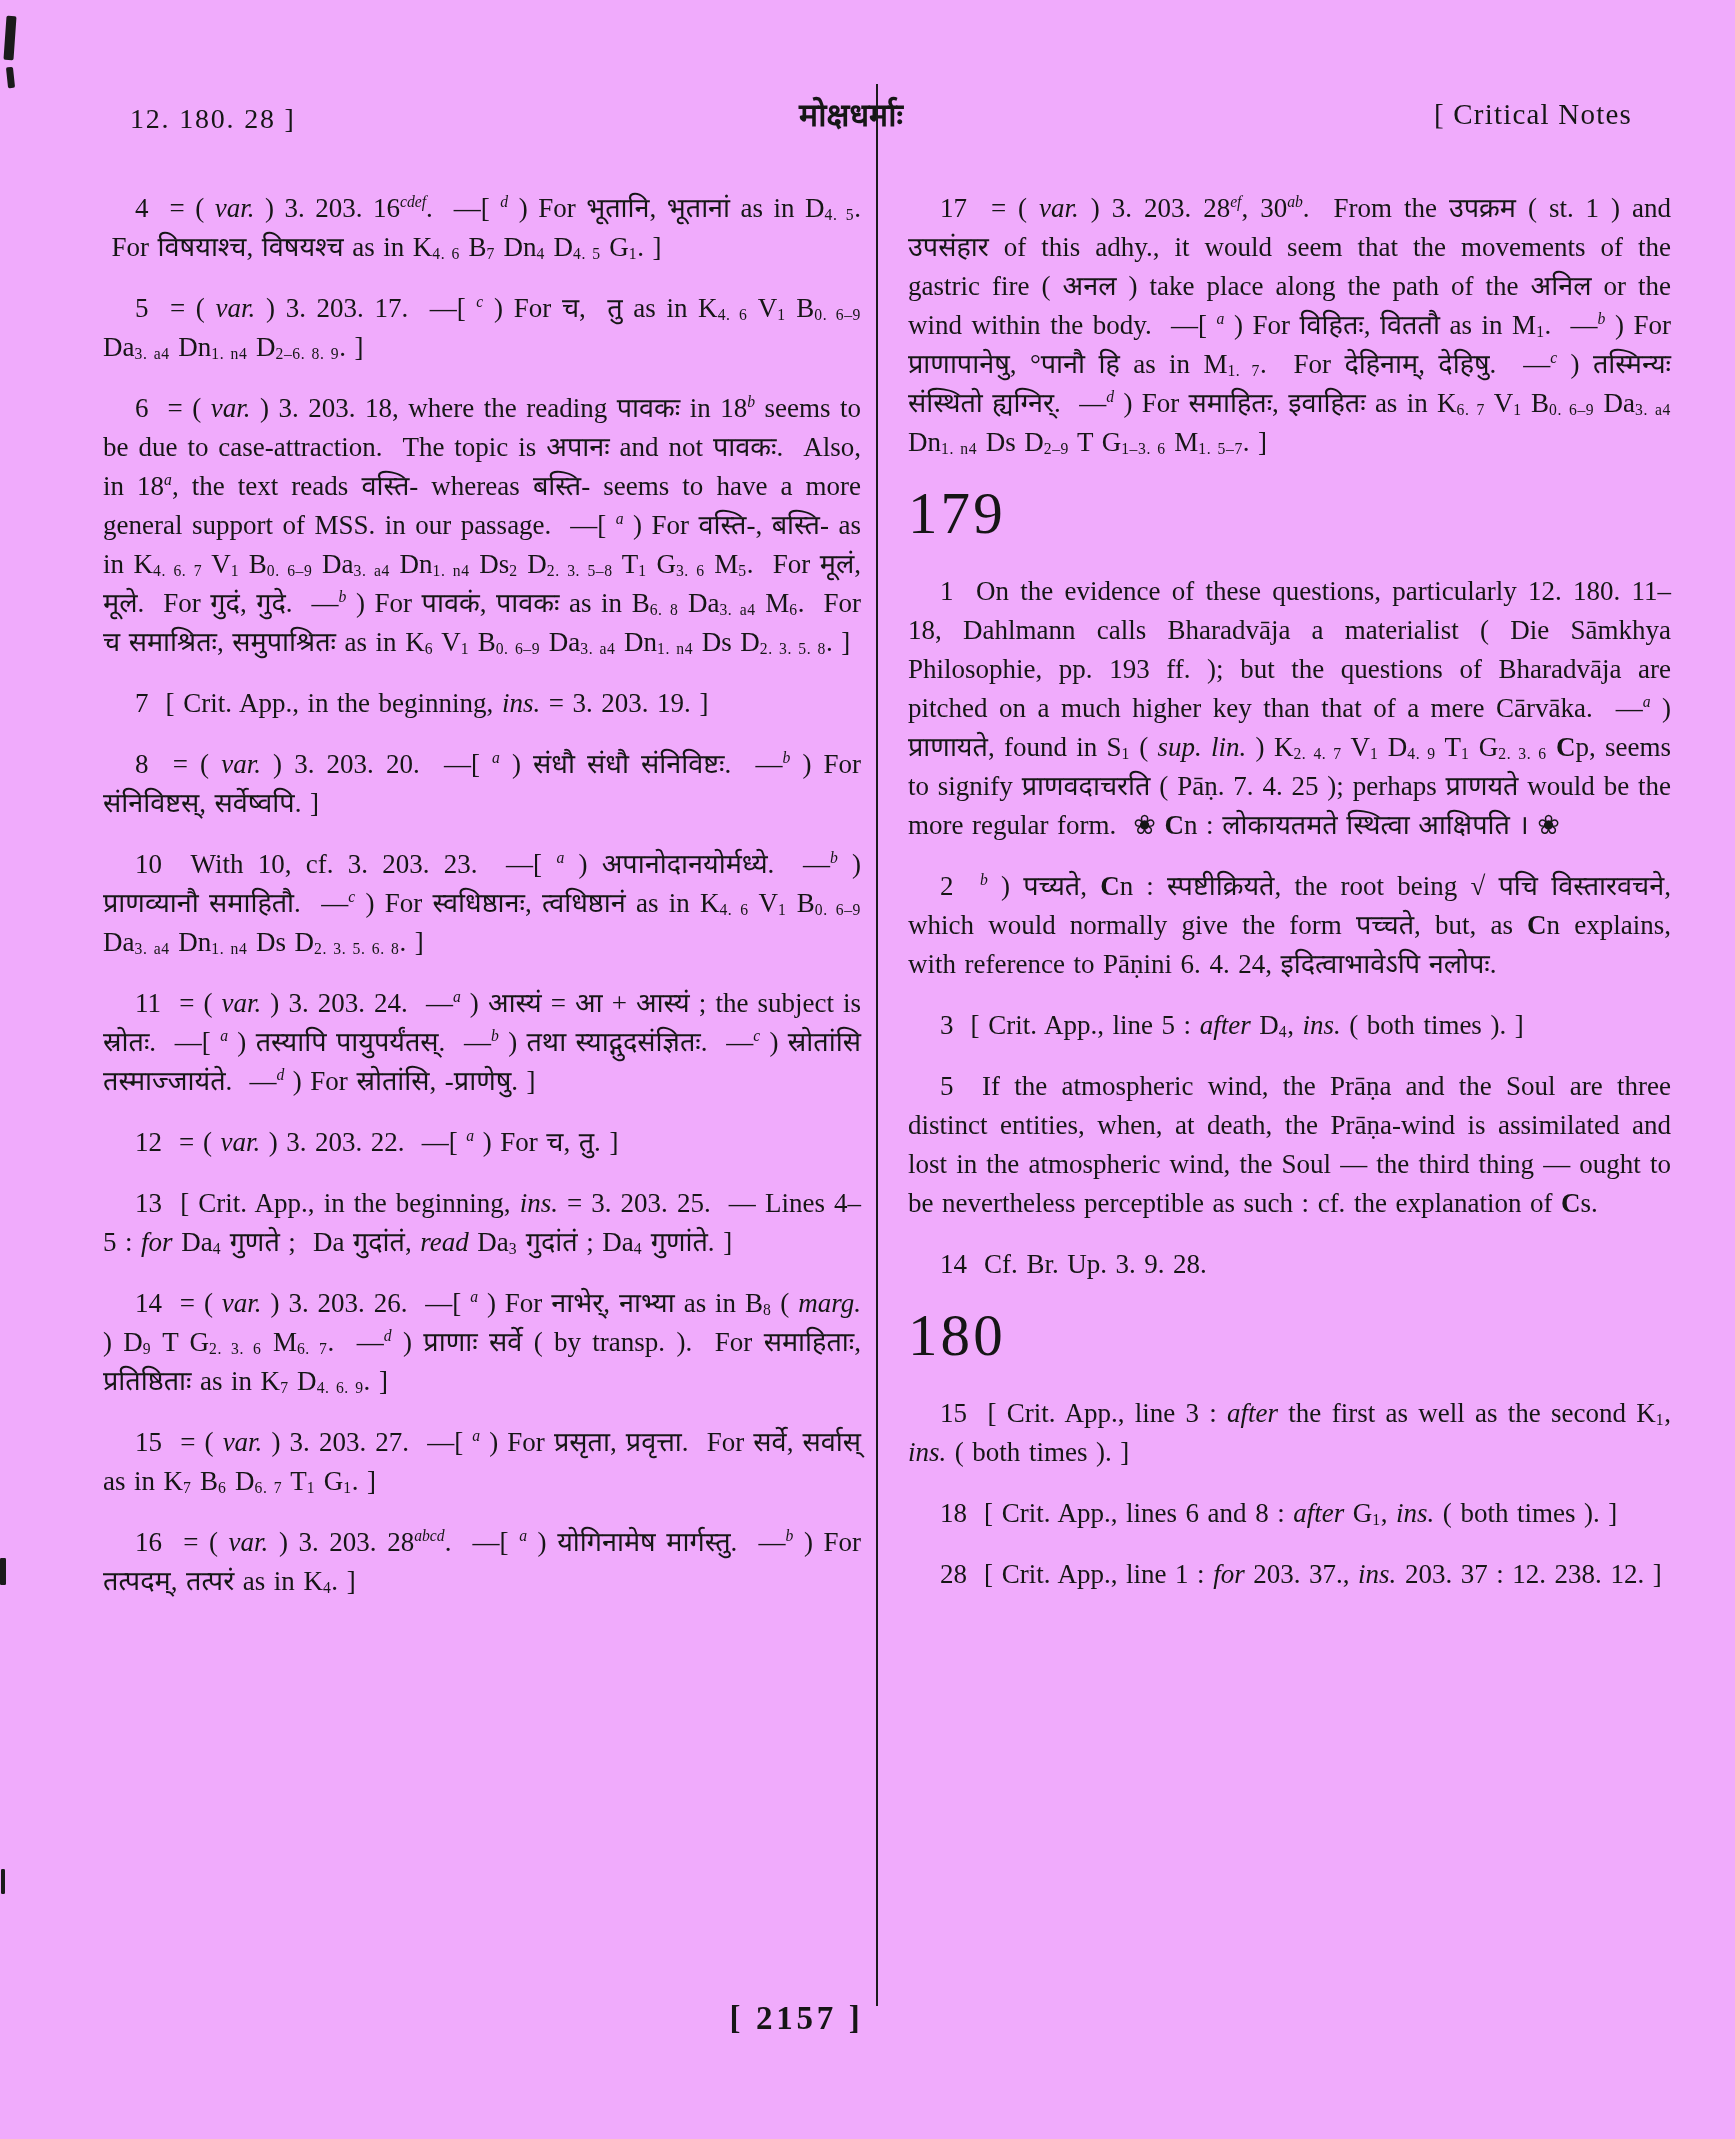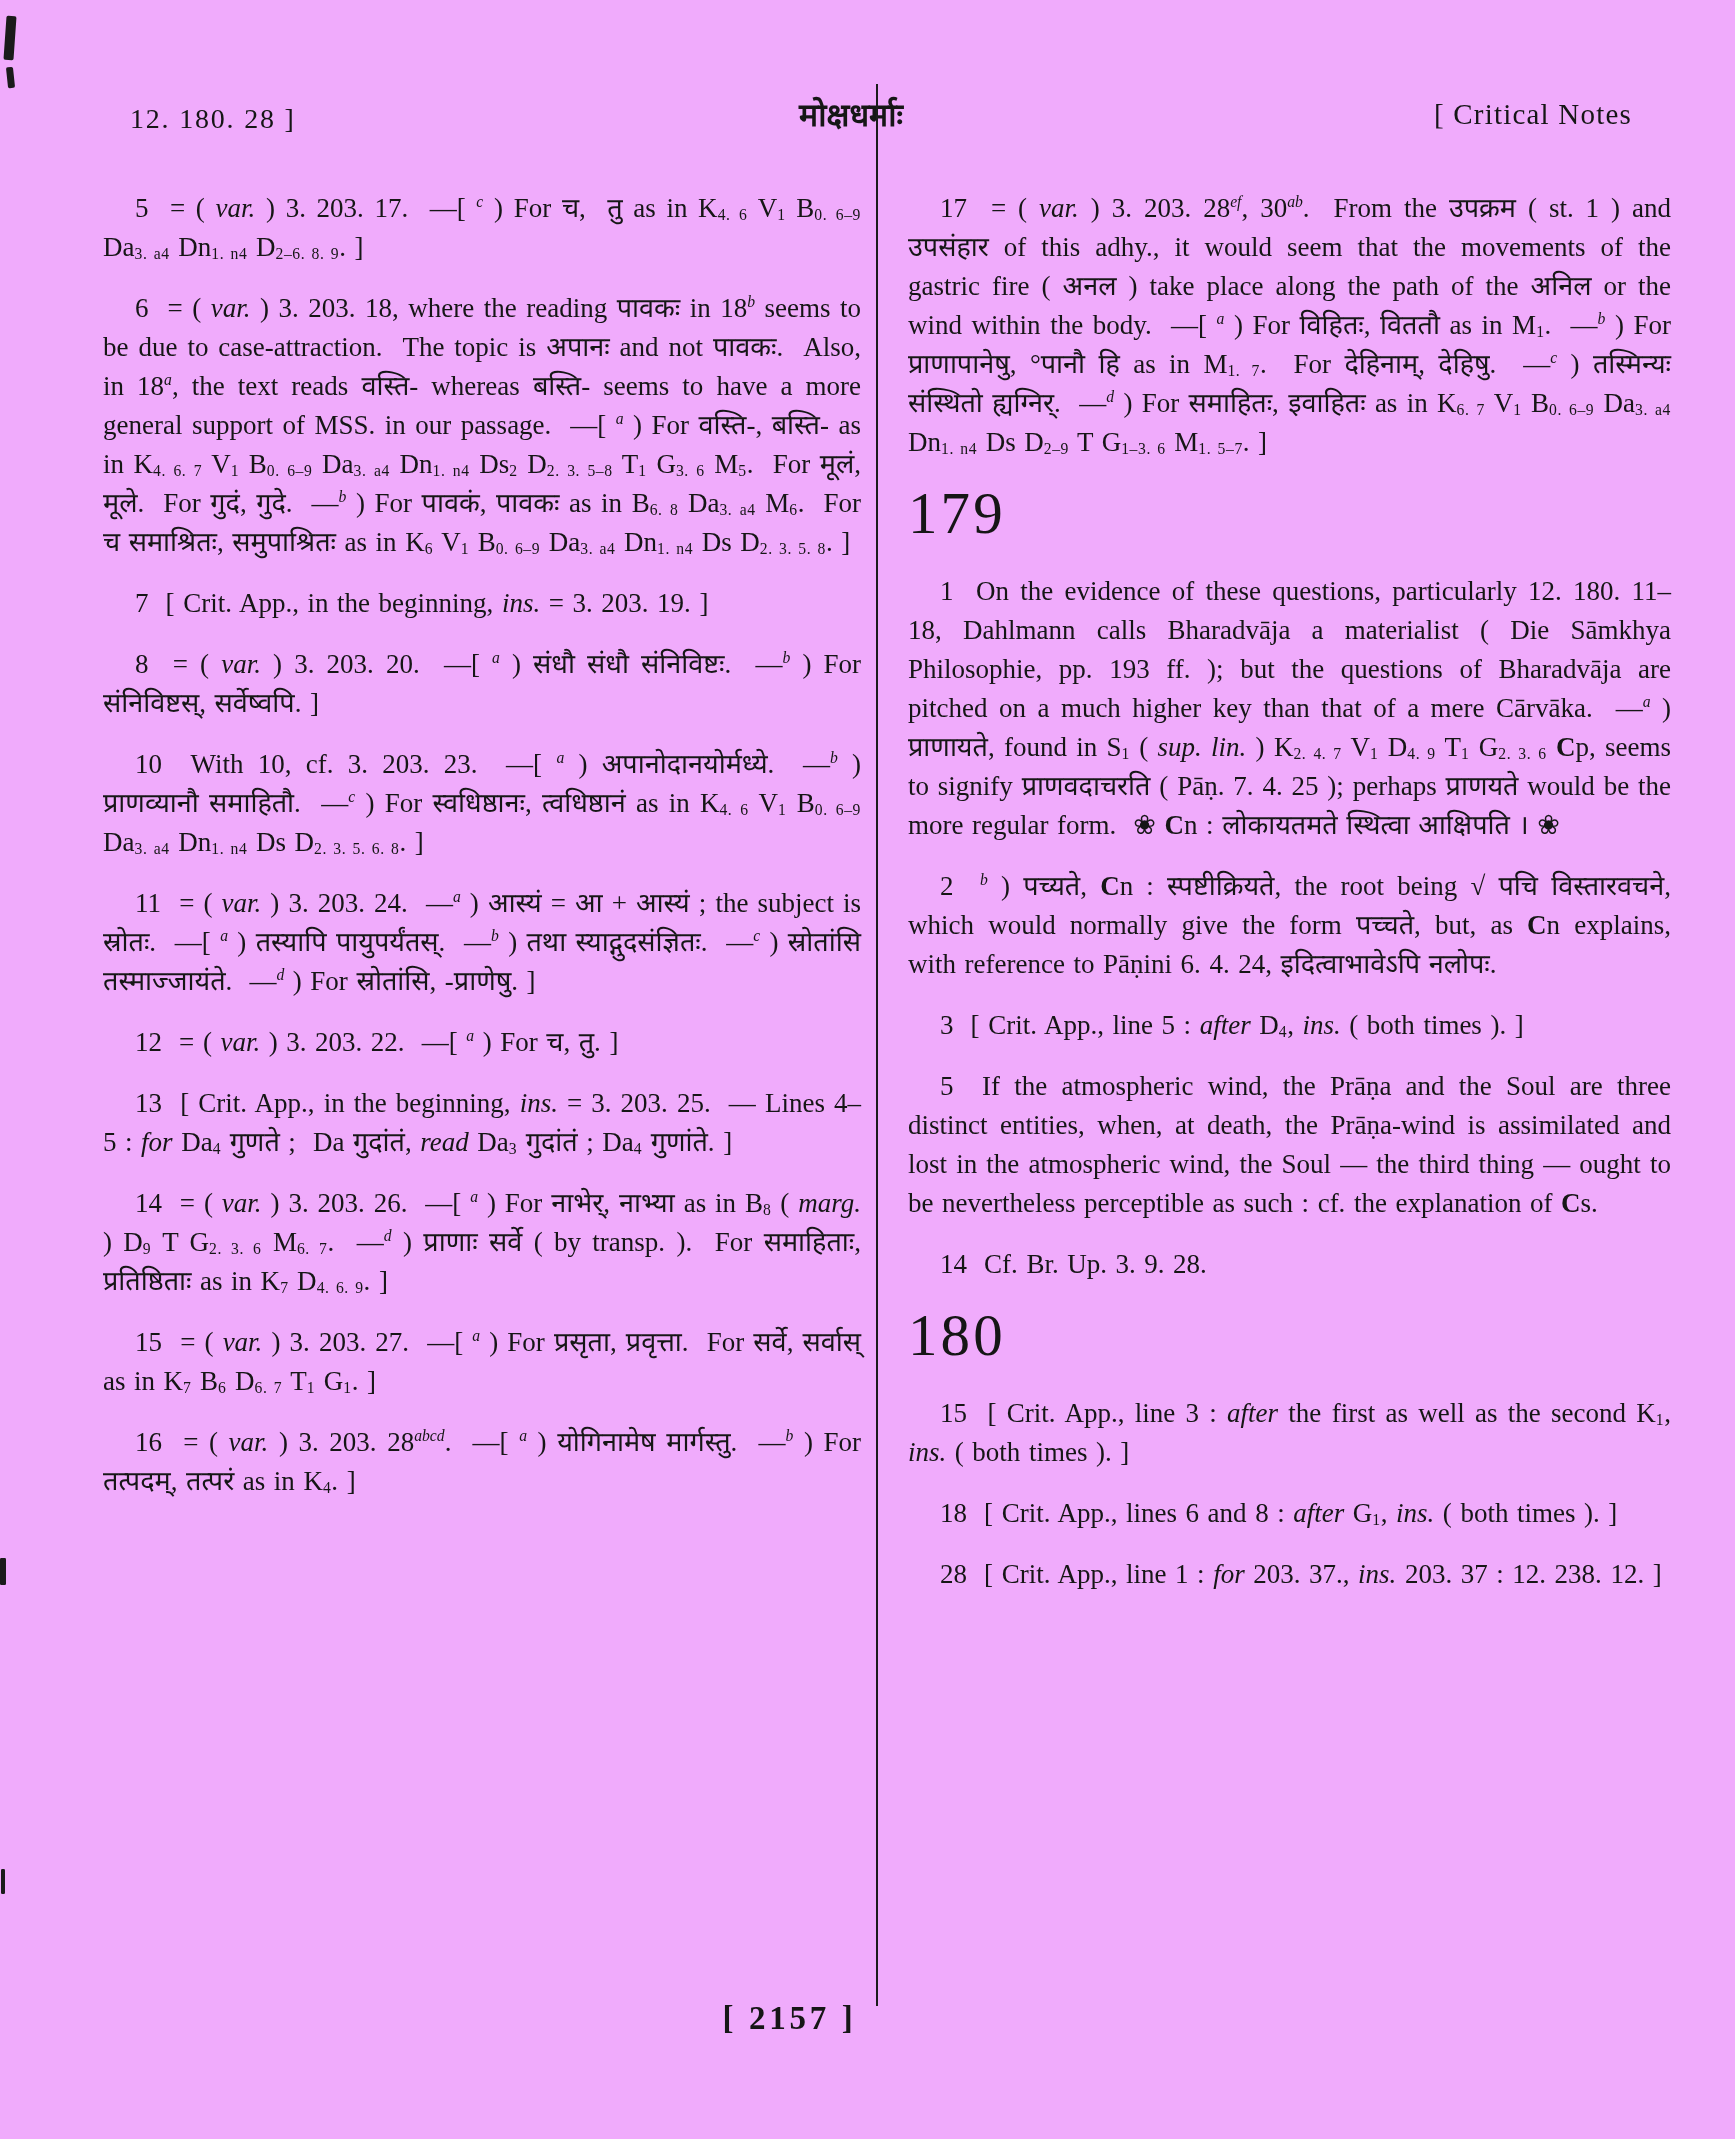--- a/index.html
+++ b/index.html
@@ -29,41 +29,42 @@
     word-spacing:1.8px;
   }
   .note sup{font-size:58%;line-height:0;vertical-align:super;}
   .note sub{font-size:58%;line-height:0;vertical-align:-0.22em;letter-spacing:0.6px;}
   .note b{font-weight:bold;}
   .section-heading{
     font-size:59px;line-height:1;
     margin:16px 0 29px 0;letter-spacing:3.1px;text-indent:0;
   }
   
-  .footer{position:absolute;top:2000px;left:0;width:1579px;text-align:center;
+  .footer{position:absolute;top:2000px;left:7px;width:1579px;text-align:center;
     font-size:33px;font-weight:bold;letter-spacing:3.7px;}
   
   .artifact{position:absolute;background:#1b1b1b;}
   .art1a{left:4.9px;top:16px;width:9.8px;height:44px;transform:rotate(4deg);border-radius:1.8px;}
   .art1b{left:7.3px;top:67px;width:7.3px;height:21px;transform:rotate(-6deg);border-radius:1.8px;}
   .art2{left:0px;top:1558px;width:5.5px;height:27px;border-radius:1.2px;}
   .art3{left:1.2px;top:1869px;width:4.3px;height:24.5px;border-radius:1.2px;}
 </style>
 </head>
 <body>
 
 <div class="page">
 
   <div class="header-left">12. 180. 28 ]</div>
   <div class="header-center">मोक्षधर्माः</div>
   <div class="header-right">[ Critical Notes</div>
 
   <div class="divider"></div>
 
   <div class="col col-left">
+    <p class="note">4&nbsp;&nbsp;= ( <i>var.</i> ) 3. 203. 16<sup><i>cdef</i></sup>. &nbsp;—[ <sup><i>d</i></sup> ) For भूतानि, भूतानां as in D<sub>4. 5</sub>. &nbsp;For विषयाश्च, विषयश्च as in K<sub>4. 6</sub> B<sub>7</sub> Dn<sub>4</sub> D<sub>4. 5</sub> G<sub>1</sub>. ]</p>
     <p class="note">5&nbsp;&nbsp;= ( <i>var.</i> ) 3. 203. 17. &nbsp;—[ <sup><i>c</i></sup> ) For च, &nbsp;तु as in K<sub>4. 6</sub> V<sub>1</sub> B<sub>0. 6–9</sub> Da<sub>3. a4</sub> Dn<sub>1. n4</sub> D<sub>2–6. 8. 9</sub>. ]</p>
     <p class="note">6&nbsp;&nbsp;= ( <i>var.</i> ) 3. 203. 18, where the reading पावकः in 18<sup><i>b</i></sup> seems to be due to case-attraction. &nbsp;The topic is अपानः and not पावकः. &nbsp;Also, in 18<sup><i>a</i></sup>, the text reads वस्ति- whereas बस्ति- seems to have a more general support of MSS. in our passage. &nbsp;—[ <sup><i>a</i></sup> ) For वस्ति-, बस्ति- as in K<sub>4. 6. 7</sub> V<sub>1</sub> B<sub>0. 6–9</sub> Da<sub>3. a4</sub> Dn<sub>1. n4</sub> Ds<sub>2</sub> D<sub>2. 3. 5–8</sub> T<sub>1</sub> G<sub>3. 6</sub> M<sub>5</sub>. &nbsp;For मूलं, मूले. &nbsp;For गुदं, गुदे. &nbsp;—<sup><i>b</i></sup> ) For पावकं, पावकः as in B<sub>6. 8</sub> Da<sub>3. a4</sub> M<sub>6</sub>. &nbsp;For च समाश्रितः, समुपाश्रितः as in K<sub>6</sub> V<sub>1</sub> B<sub>0. 6–9</sub> Da<sub>3. a4</sub> Dn<sub>1. n4</sub> Ds D<sub>2. 3. 5. 8</sub>. ]</p>
     <p class="note">7&nbsp;&nbsp;[ Crit. App., in the beginning, <i>ins.</i> = 3. 203. 19. ]</p>
     <p class="note">8&nbsp;&nbsp;= ( <i>var.</i> ) 3. 203. 20. &nbsp;—[ <sup><i>a</i></sup> ) संधौ संधौ संनिविष्टः. &nbsp;—<sup><i>b</i></sup> ) For संनिविष्टस्, सर्वेष्वपि. ]</p>
     <p class="note">10 &nbsp;With 10, cf. 3. 203. 23. &nbsp;—[ <sup><i>a</i></sup> ) अपानोदानयोर्मध्ये. &nbsp;—<sup><i>b</i></sup> ) प्राणव्यानौ समाहितौ. &nbsp;—<sup><i>c</i></sup> ) For स्वधिष्ठानः, त्वधिष्ठानं as in K<sub>4. 6</sub> V<sub>1</sub> B<sub>0. 6–9</sub> Da<sub>3. a4</sub> Dn<sub>1. n4</sub> Ds D<sub>2. 3. 5. 6. 8</sub>. ]</p>
     <p class="note">11 &nbsp;= ( <i>var.</i> ) 3. 203. 24. &nbsp;—<sup><i>a</i></sup> ) आस्यं = आ + आस्यं ; the subject is स्रोतः. &nbsp;—[ <sup><i>a</i></sup> ) तस्यापि पायुपर्यंतस्. &nbsp;—<sup><i>b</i></sup> ) तथा स्याद्गुदसंज्ञितः. &nbsp;—<sup><i>c</i></sup> ) स्रोतांसि तस्माज्जायंते. &nbsp;—<sup><i>d</i></sup> ) For स्रोतांसि, -प्राणेषु. ]</p>
     <p class="note">12 &nbsp;= ( <i>var.</i> ) 3. 203. 22. &nbsp;—[ <sup><i>a</i></sup> ) For च, तु. ]</p>
     <p class="note">13 &nbsp;[ Crit. App., in the beginning, <i>ins.</i> = 3. 203. 25. &nbsp;— Lines 4–5 : <i>for</i> Da<sub>4</sub> गुणते ; &nbsp;Da गुदांतं, <i>read</i> Da<sub>3</sub> गुदांतं ; Da<sub>4</sub> गुणांते. ]</p>
     <p class="note">14 &nbsp;= ( <i>var.</i> ) 3. 203. 26. &nbsp;—[ <sup><i>a</i></sup> ) For नाभेर्, नाभ्या as in B<sub>8</sub> ( <i>marg.</i> ) D<sub>9</sub> T G<sub>2. 3. 6</sub> M<sub>6. 7</sub>. &nbsp;—<sup><i>d</i></sup> ) प्राणाः सर्वे ( by transp. ). &nbsp;For समाहिताः, प्रतिष्ठिताः as in K<sub>7</sub> D<sub>4. 6. 9</sub>. ]</p>
     <p class="note">15 &nbsp;= ( <i>var.</i> ) 3. 203. 27. &nbsp;—[ <sup><i>a</i></sup> ) For प्रसृता, प्रवृत्ता. &nbsp;For सर्वे, सर्वास् as in K<sub>7</sub> B<sub>6</sub> D<sub>6. 7</sub> T<sub>1</sub> G<sub>1</sub>. ]</p>

